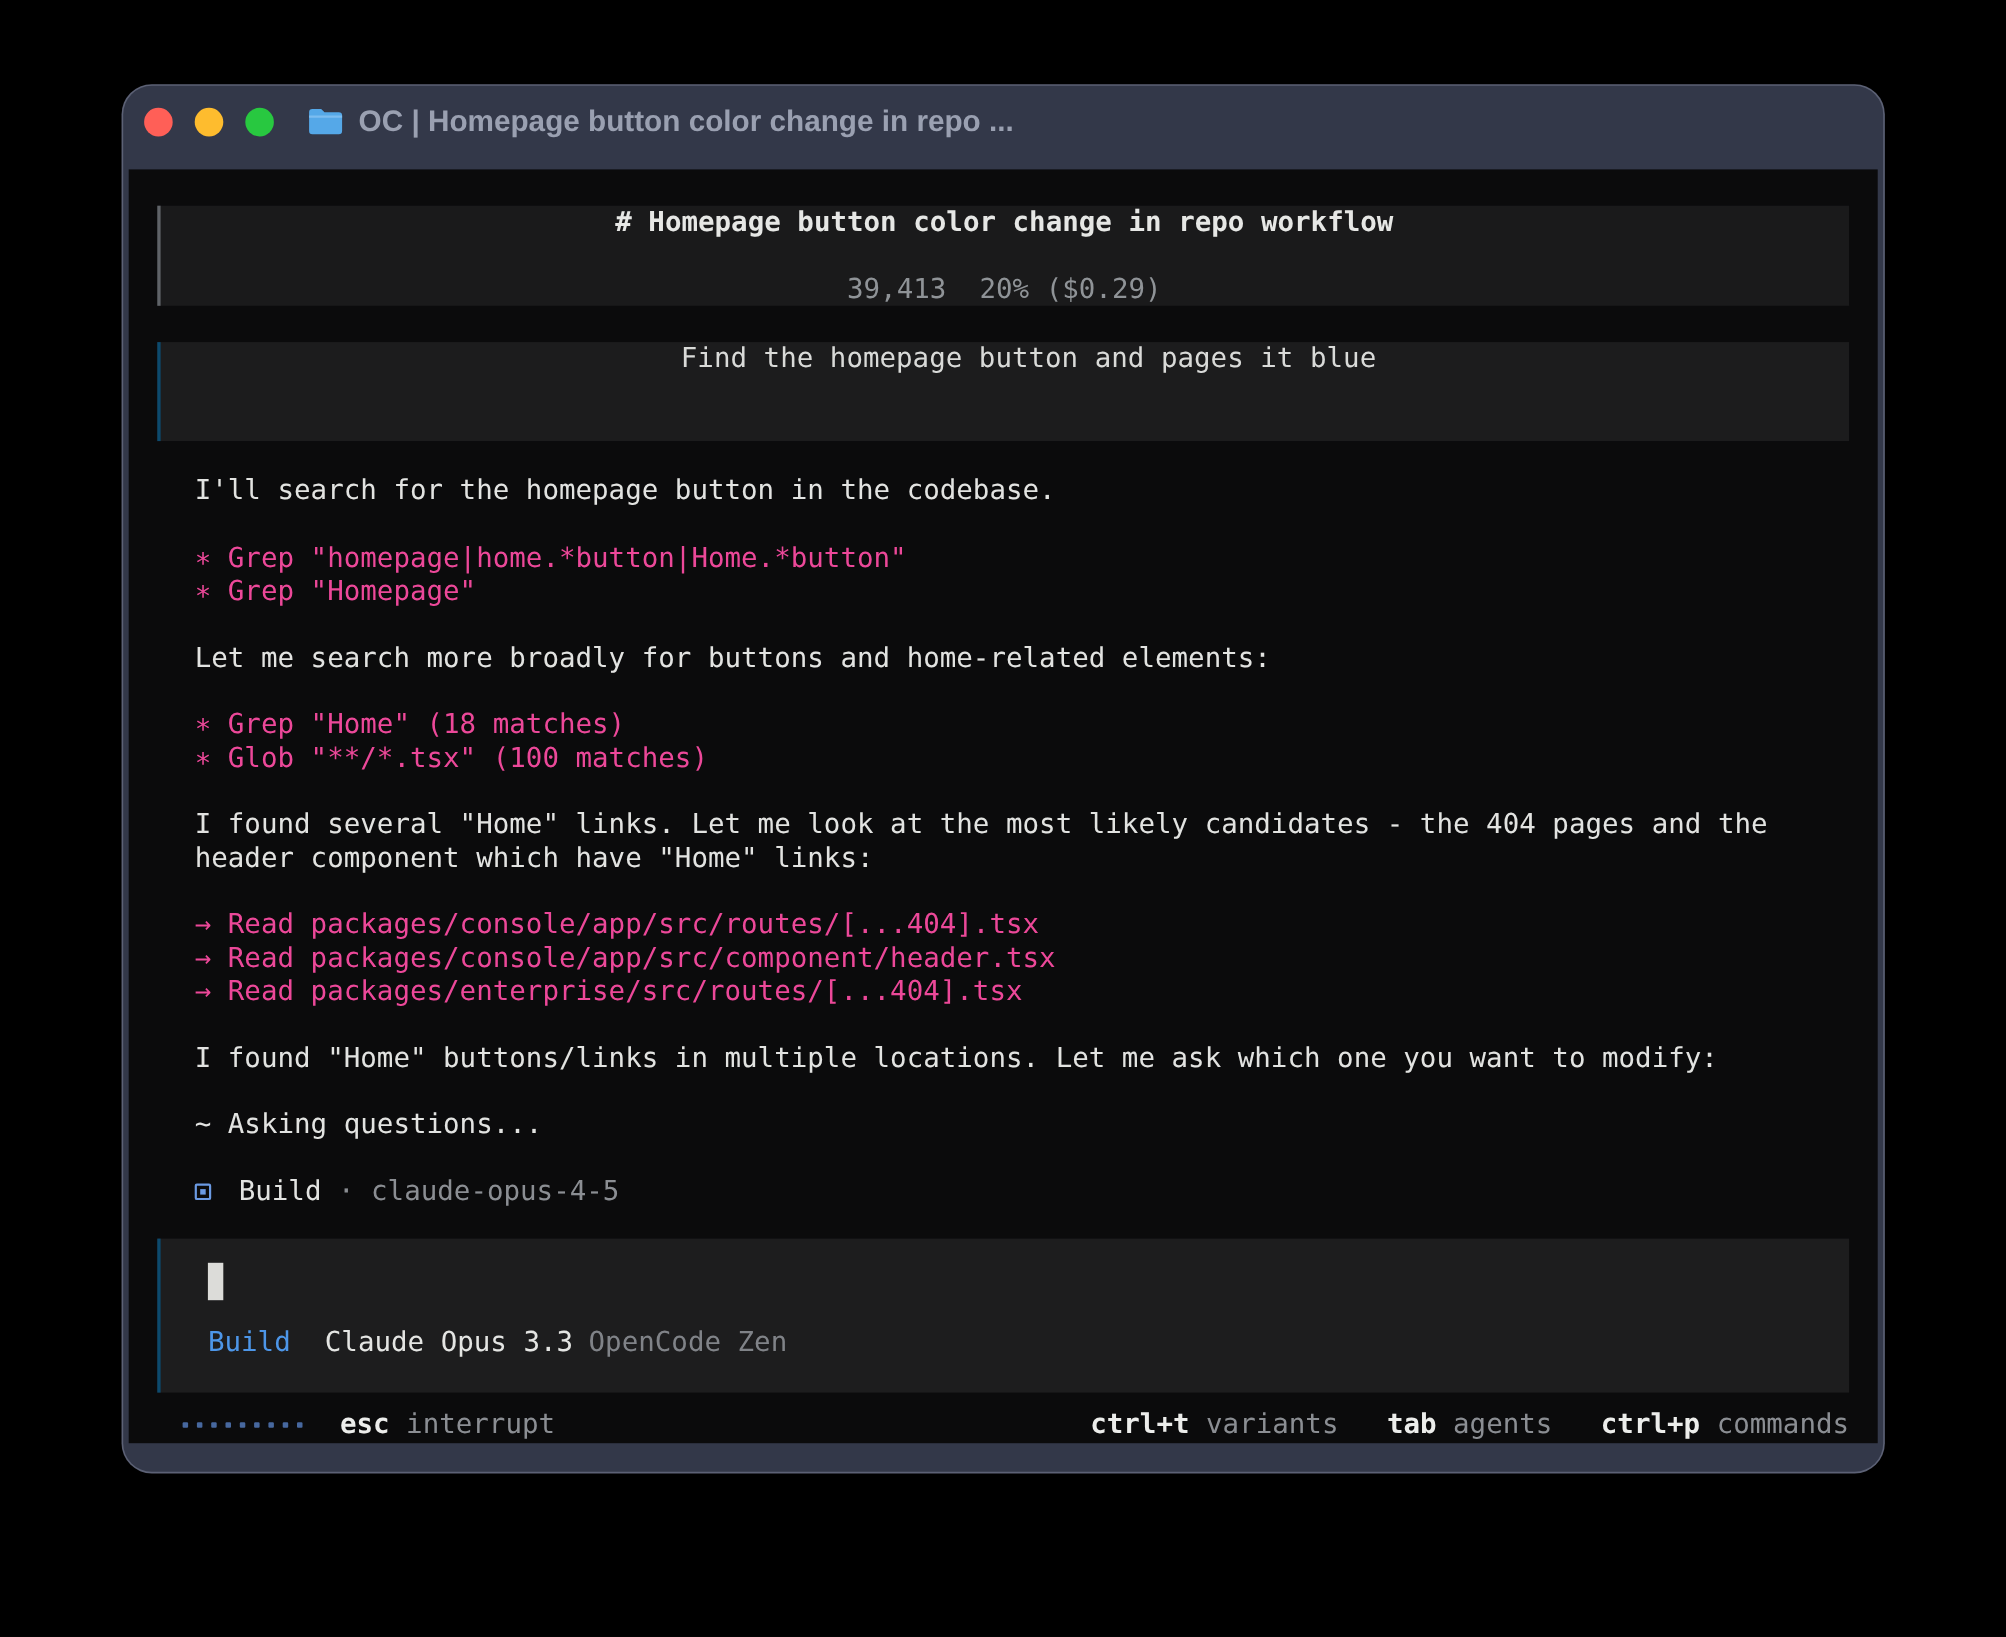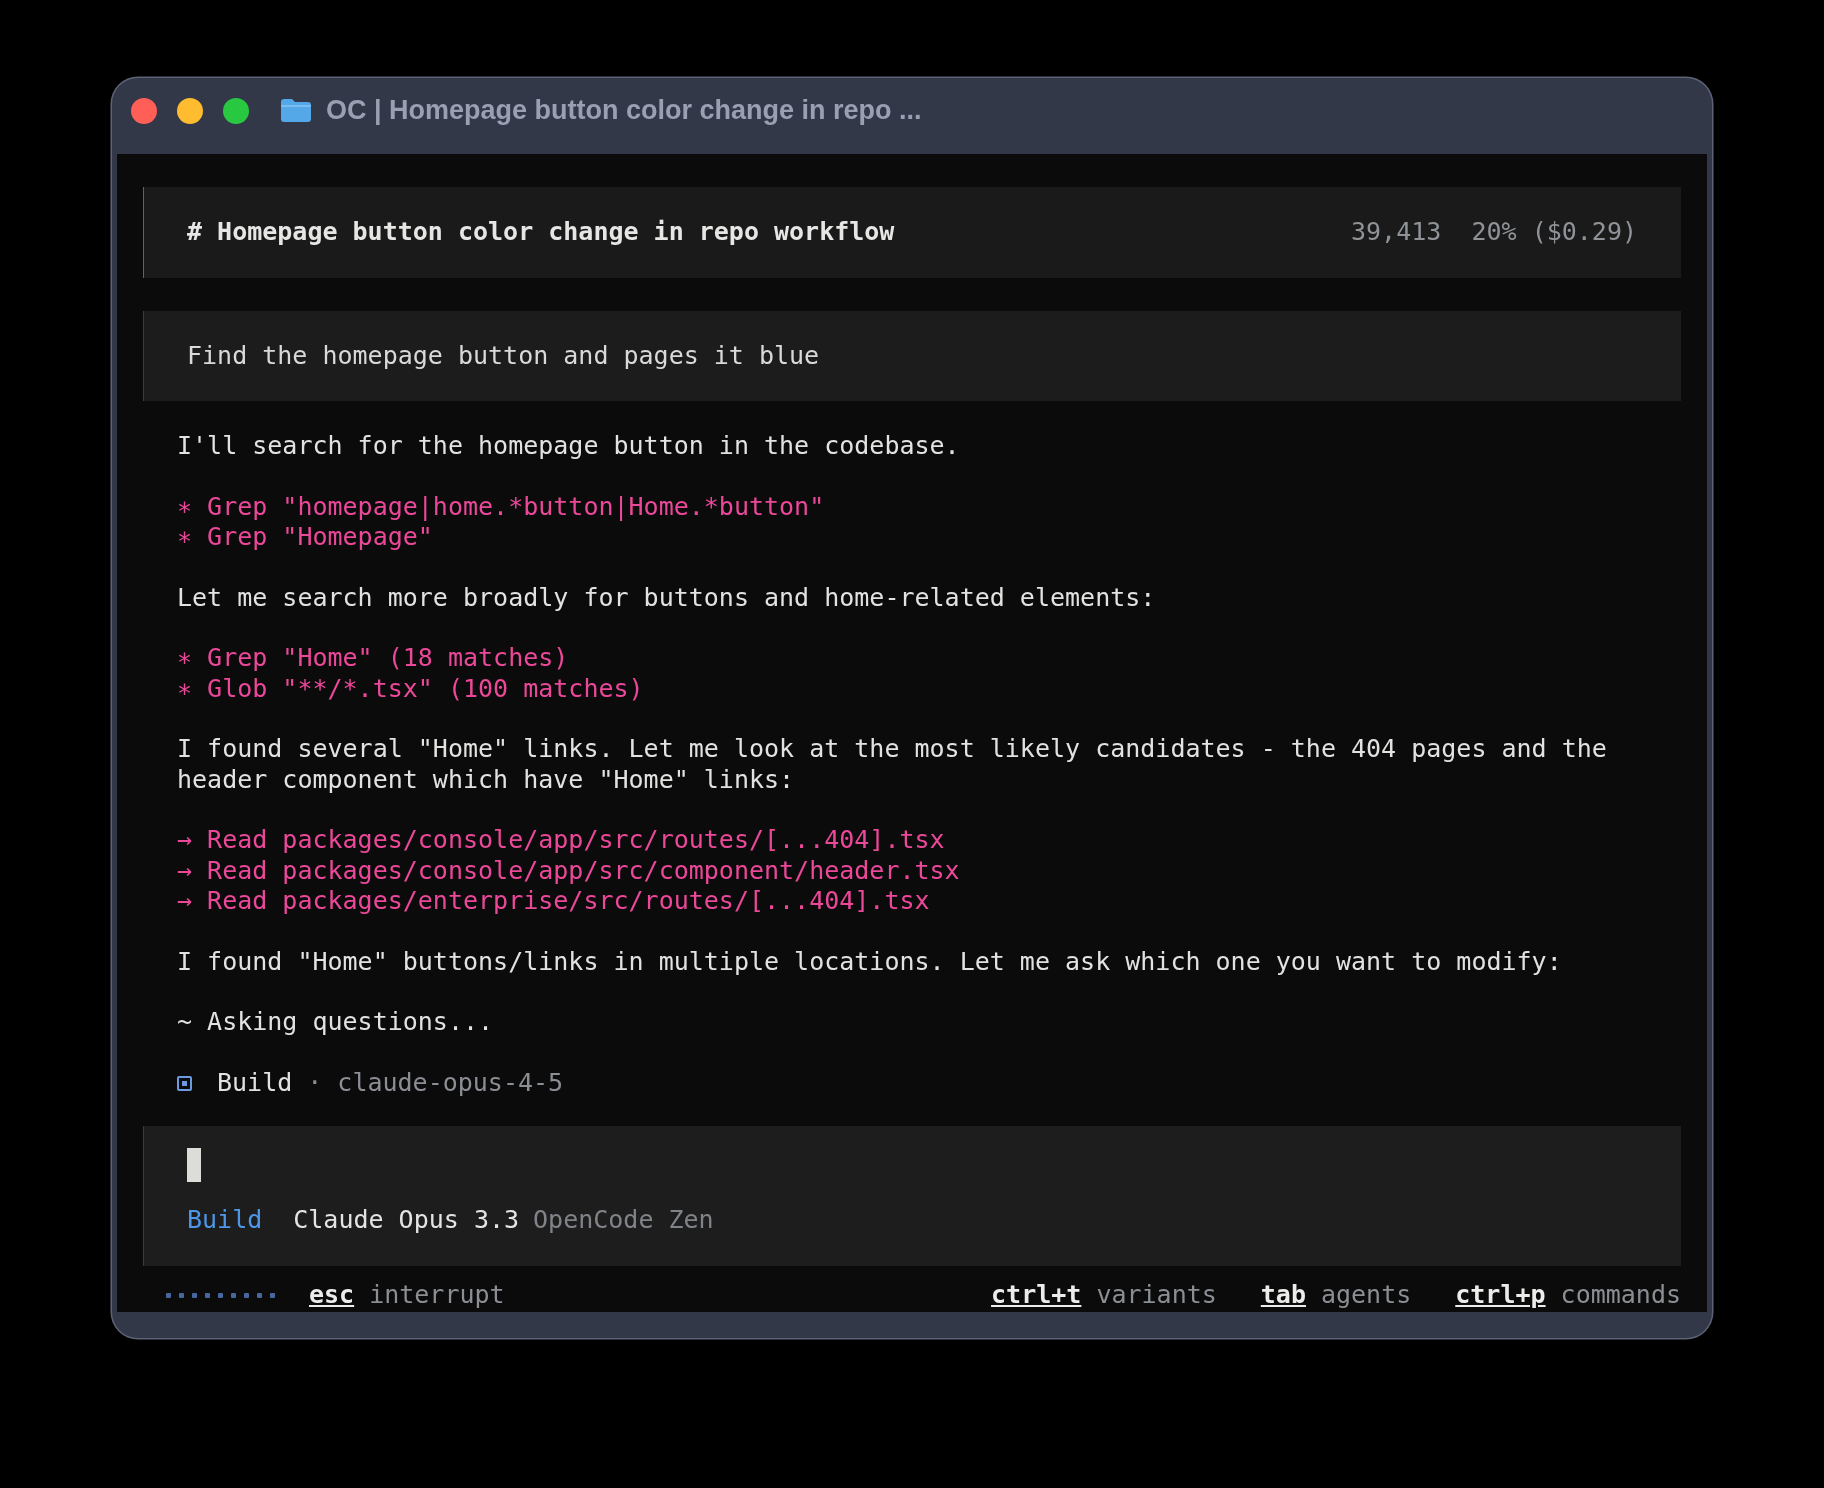--- a/index.html
+++ b/index.html
@@ -45,23 +45,23 @@
   .terminal {
     flex: 1;
     background: #0b0b0c;
     padding: 0 26px;
     overflow: hidden;
     font-size: 25px;
     line-height: 30.5px;
     color: #dfe0de;
   }
   .block {
-    border-left: 1px solid #0c4a6e;
+    border-left: 3px solid #0c4a6e;
     padding-left: 43px;
-    display: flex; align-items: center;
+    display: flex; align-items: center; flex-direction: column;
   }
   .header-block {
     margin-top: 33px; height: 91px;
     background: #1a1a1b;
     border-left-color: #5f6368;
     justify-content: space-between;
     padding-right: 44px;
     font-weight: bold;
   }
   .header-title { color: #e6e7e5; white-space: pre; }
@@ -100,21 +100,21 @@
   .model-provider { color: #808388; margin-left: 14px; }
 
   
   .footer {
     margin-top: 14px; height: 31px;
     display: flex; align-items: center; justify-content: space-between;
   }
   .footer-left { display: flex; align-items: center; }
   .dots { display: flex; align-items: center; gap: 8px; margin: 0 34px 0 23px; }
   .dots i { width: 5px; height: 5px; background: #47689f; border-radius: 1px; display: block; }
-  .key { color: #ecedeb; font-weight: bold; text-decoration: underline; }
+  .key { color: #ecedeb; font-weight: bold; }
   .hint { color: #8b8e93; margin-left: 15px; }
   .footer-right { display: flex; align-items: center; gap: 44px; }
   .pair { white-space: nowrap; }
 </style>
 </head>
 <body>
 
 <div class="window">
 
   <div class="titlebar">

